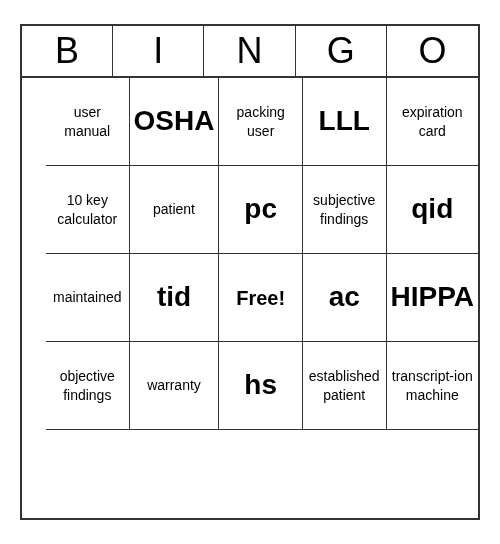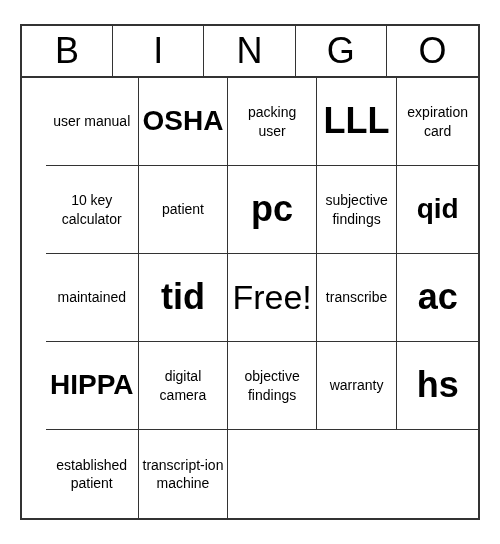--- a/index.html
+++ b/index.html
@@ -68,27 +68,27 @@
       border-bottom: none;
     }
 
     .bingo-cell.large-text {
       font-size: 28px;
       font-weight: bold;
       text-align: right;
     }
 
     .bingo-cell.xlarge-text {
-      font-size: 36px;
+      font-size: 28px;
       font-weight: bold;
     }
 
     .bingo-cell.free {
-      font-size: 34px;
-      font-weight: normal;
+      font-size: 20px;
+      font-weight: bold;
     }
   </style>
 </head>
 <body>
 
 <div class="bingo-card">
   <div class="bingo-header">
   <div class="bingo-header-cell">B</div>
       <div class="bingo-header-cell">I</div>
       <div class="bingo-header-cell">N</div>
@@ -102,23 +102,21 @@
       <div class="bingo-cell xlarge-text">LLL</div>
       <div class="bingo-cell">expiration card</div>
       <div class="bingo-cell">10 key calculator</div>
       <div class="bingo-cell">patient</div>
       <div class="bingo-cell xlarge-text">pc</div>
       <div class="bingo-cell">subjective findings</div>
       <div class="bingo-cell large-text">qid</div>
       <div class="bingo-cell">maintained</div>
       <div class="bingo-cell xlarge-text">tid</div>
       <div class="bingo-cell free">Free!</div>
-      <div class="bingo-cell">transcribe</div>
       <div class="bingo-cell xlarge-text">ac</div>
       <div class="bingo-cell large-text">HIPPA</div>
-      <div class="bingo-cell">digital camera</div>
       <div class="bingo-cell">objective findings</div>
       <div class="bingo-cell">warranty</div>
       <div class="bingo-cell xlarge-text">hs</div>
       <div class="bingo-cell">established patient</div>
       <div class="bingo-cell">transcript-ion machine</div>
     </div>
 </div>
 
 </body></html>

